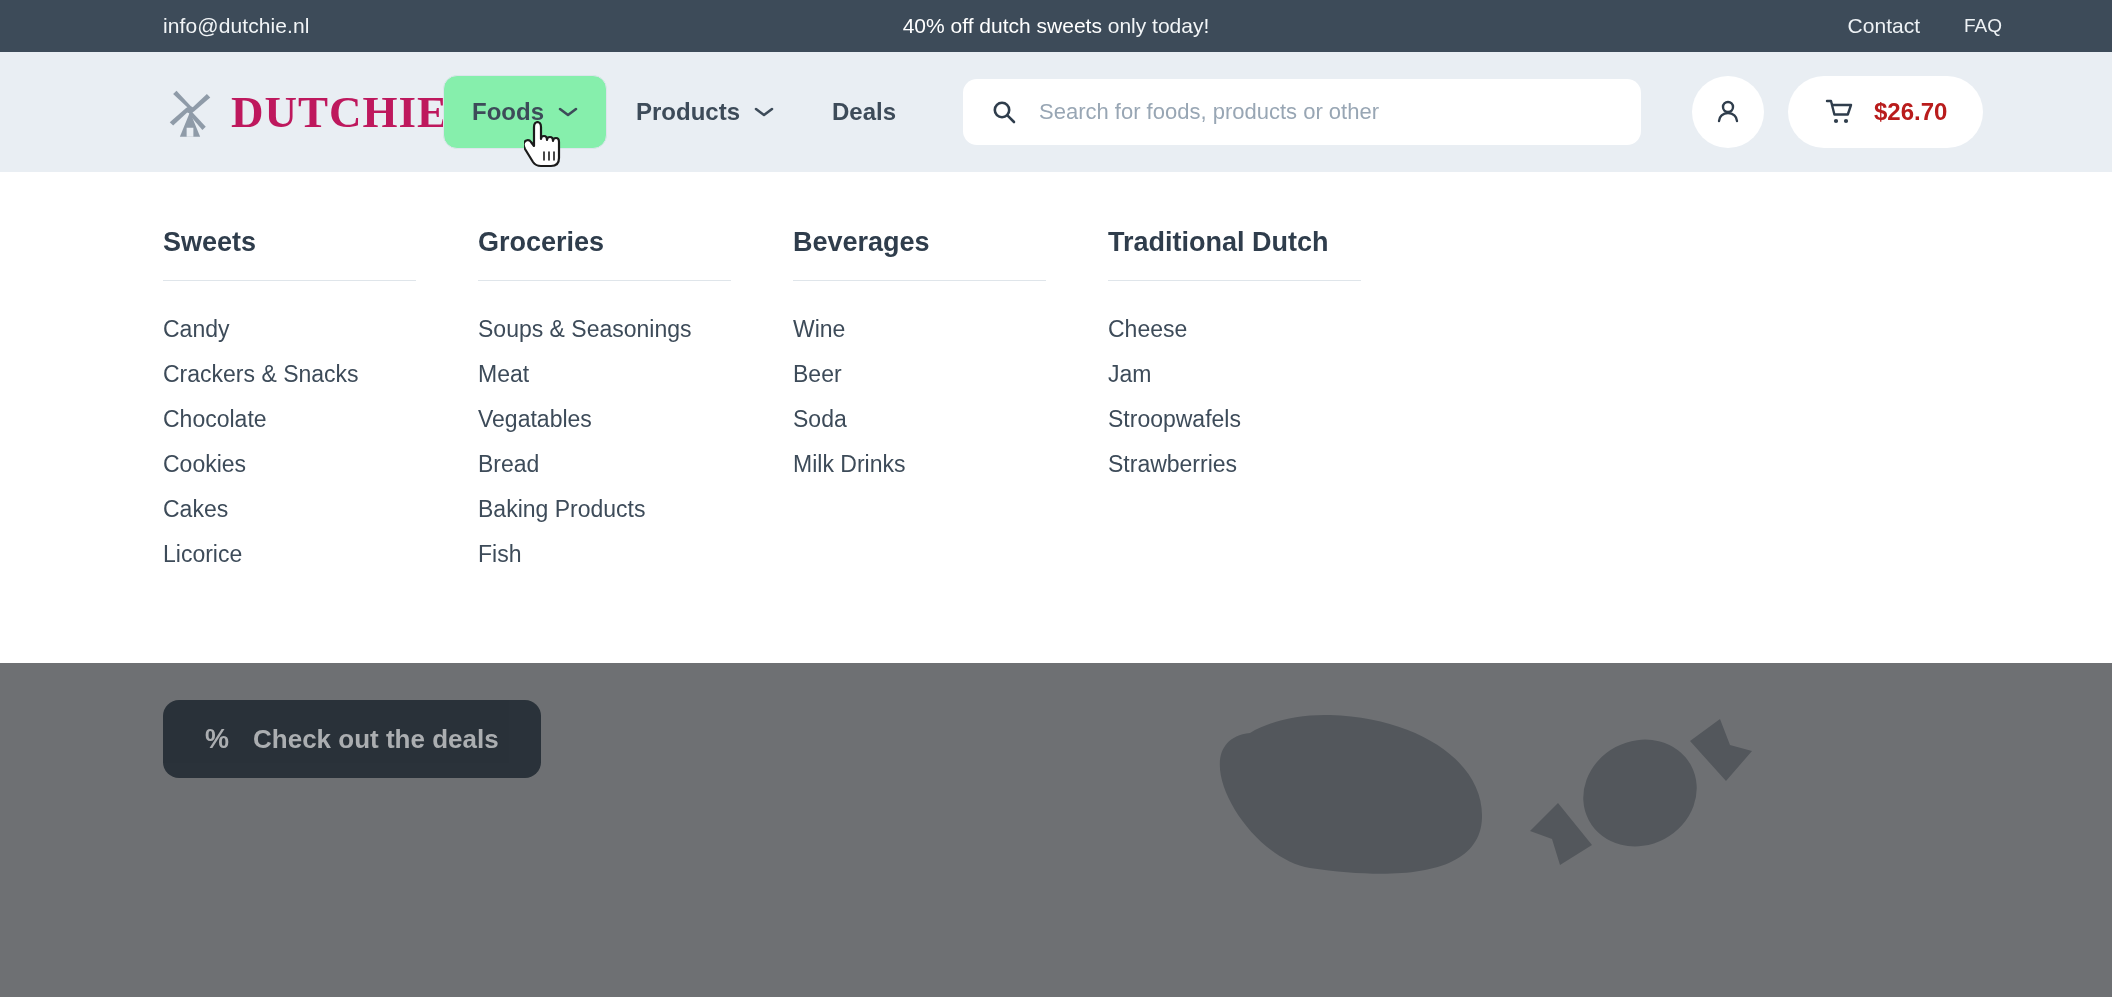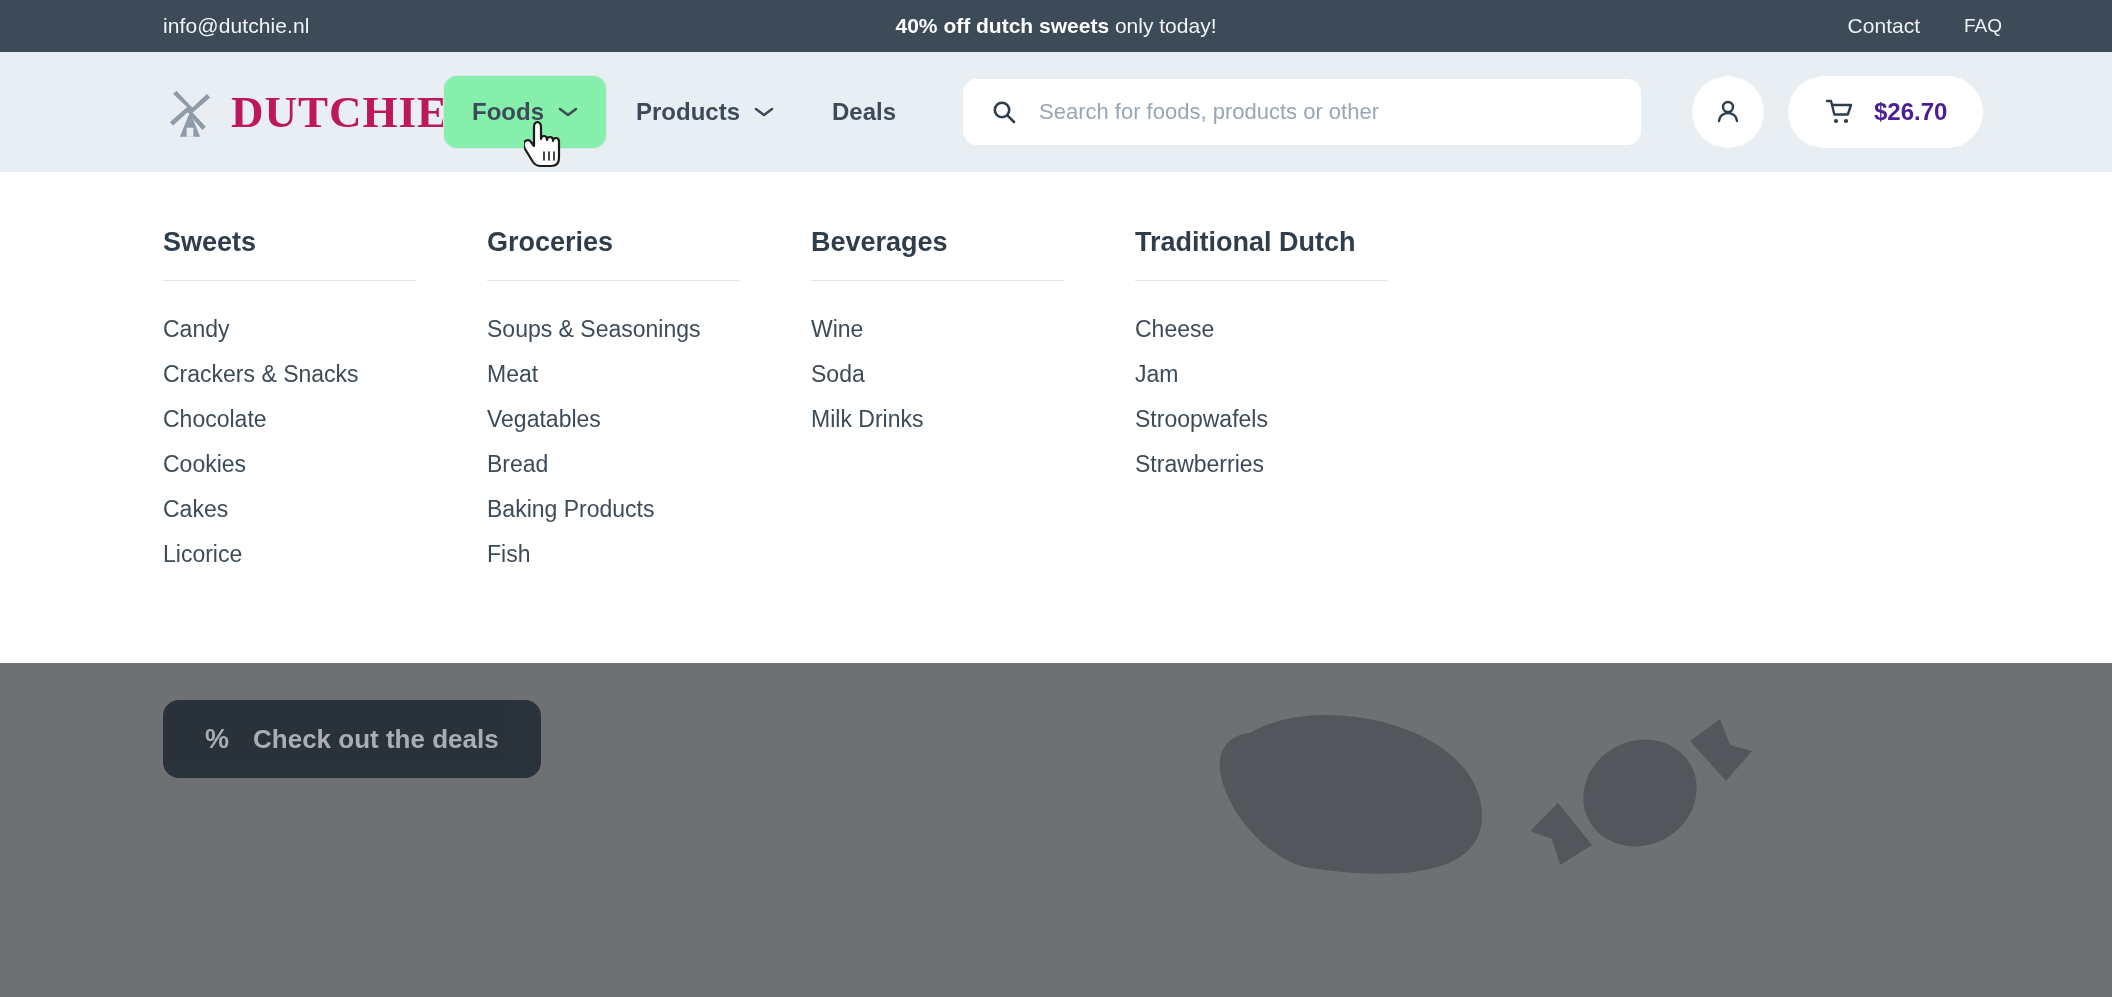--- a/index.html
+++ b/index.html
@@ -17,21 +17,21 @@
     background:#3d4b59; color:#ffffff;
   }
   .topbar-email {
     position:absolute; left:163px; top:50%; transform:translateY(-50%);
     font-size:21px; color:#f2f5f7; letter-spacing:.1px;
   }
   .topbar-promo {
     position:absolute; left:50%; top:50%; transform:translate(-50%,-50%);
     font-size:21px; color:#f2f5f7; white-space:nowrap;
   }
-  .topbar-promo b { font-weight:700; color:#ffffff;text-align:center; }
+  .topbar-promo b { font-weight:400; color:#ffffff;text-align:center; }
   .topbar-promo span.light { font-weight:400; }
   .topbar-right {
     position:absolute; right:110px; top:50%; transform:translateY(-50%);
     display:flex; align-items:center; gap:44px;
   }
   .topbar-link { font-size:21px; color:#eef2f5; text-decoration:none; cursor:pointer; }
   .topbar-link.small { font-size:19px; }
 
   
   .header {
@@ -78,30 +78,30 @@
   .account-btn {
     position:absolute; left:1692px; top:50%; transform:translateY(-50%);
     width:72px; height:72px; border-radius:50%; background:#ffffff;
     display:flex; align-items:center; justify-content:center; cursor:pointer;
   }
   .cart-btn {
     position:absolute; left:1788px; top:50%; transform:translateY(-50%);
     height:72px; border-radius:36px; background:#ffffff;
     display:flex; align-items:center; gap:18px; padding:0 36px; cursor:pointer;
   }
-  .cart-total { font-size:24px; font-weight:700; color:#4c1d95; white-space:nowrap; }
+  .cart-total { font-size:24px; font-weight:700; color:#b91c1c; white-space:nowrap; }
 
   
   .dropdown {
     position:absolute; top:172px; left:0; width:2112px; height:491px;
     background:#ffffff; z-index:5;
   }
   .dropdown-cols {
     position:absolute; left:163px; top:55px;
-    display:flex; gap:17px;
+    display:flex; gap:8px;
   }
   .col { width:307px; }
   .col-heading {
     font-size:27px; font-weight:700; color:#2f3d4c;
     padding-bottom:22px; white-space:nowrap;
   }
   .col-rule { height:1px; background:#dfe5ea; width:253px; margin-bottom:26px; }
   .col-link {
     display:block; font-size:23px; color:#3d4b59;
     padding:9px 0; text-decoration:none; cursor:pointer; white-space:nowrap;
@@ -226,20 +226,21 @@
         <a class="col-link">Vegatables</a>
         <a class="col-link">Bread</a>
         <a class="col-link">Baking Products</a>
         <a class="col-link">Fish</a>
       </div>
 
       <div class="col">
         <div class="col-heading">Beverages</div>
         <div class="col-rule"></div>
         <a class="col-link">Wine</a>
+        <a class="col-link">Beer</a>
         <a class="col-link">Soda</a>
         <a class="col-link">Milk Drinks</a>
       </div>
 
       <div class="col">
         <div class="col-heading">Traditional Dutch</div>
         <div class="col-rule"></div>
         <a class="col-link">Cheese</a>
         <a class="col-link">Jam</a>
         <a class="col-link">Stroopwafels</a>

